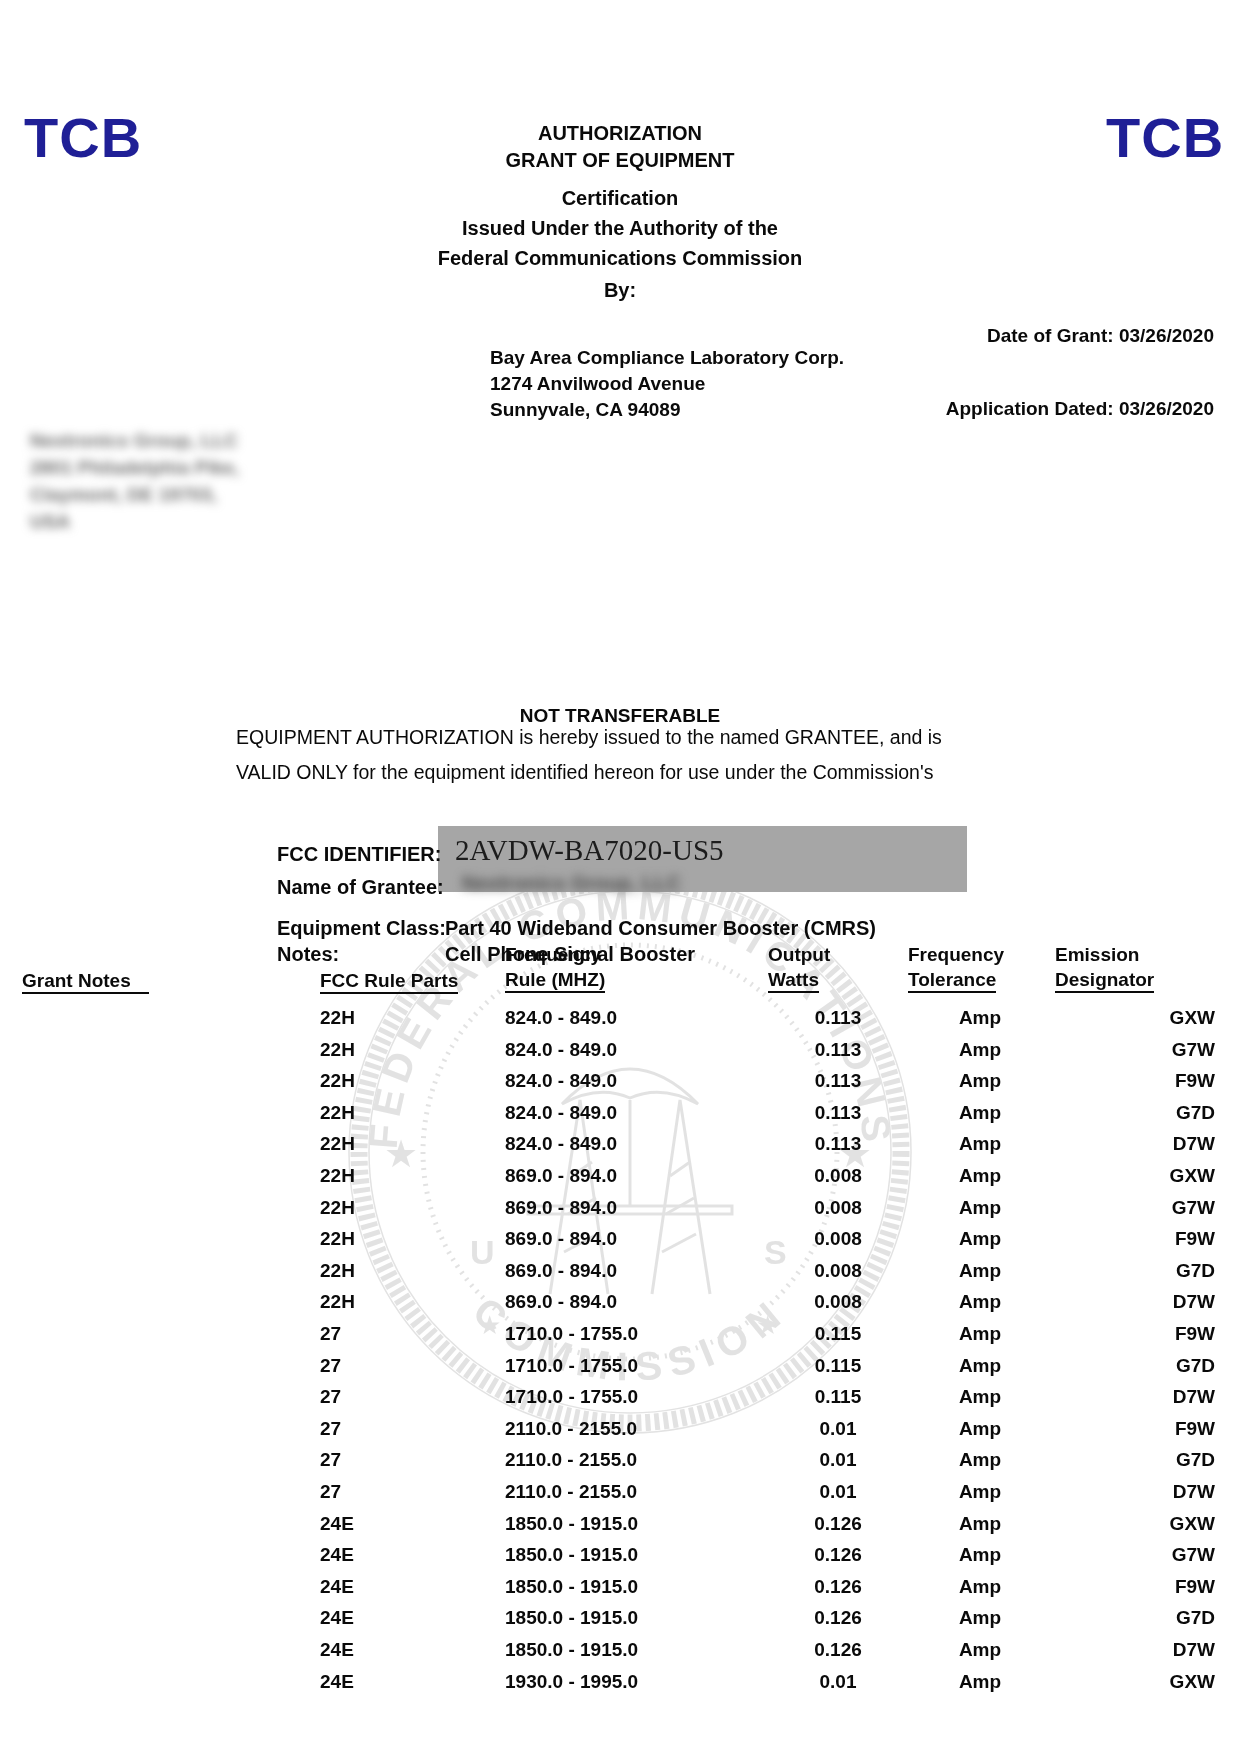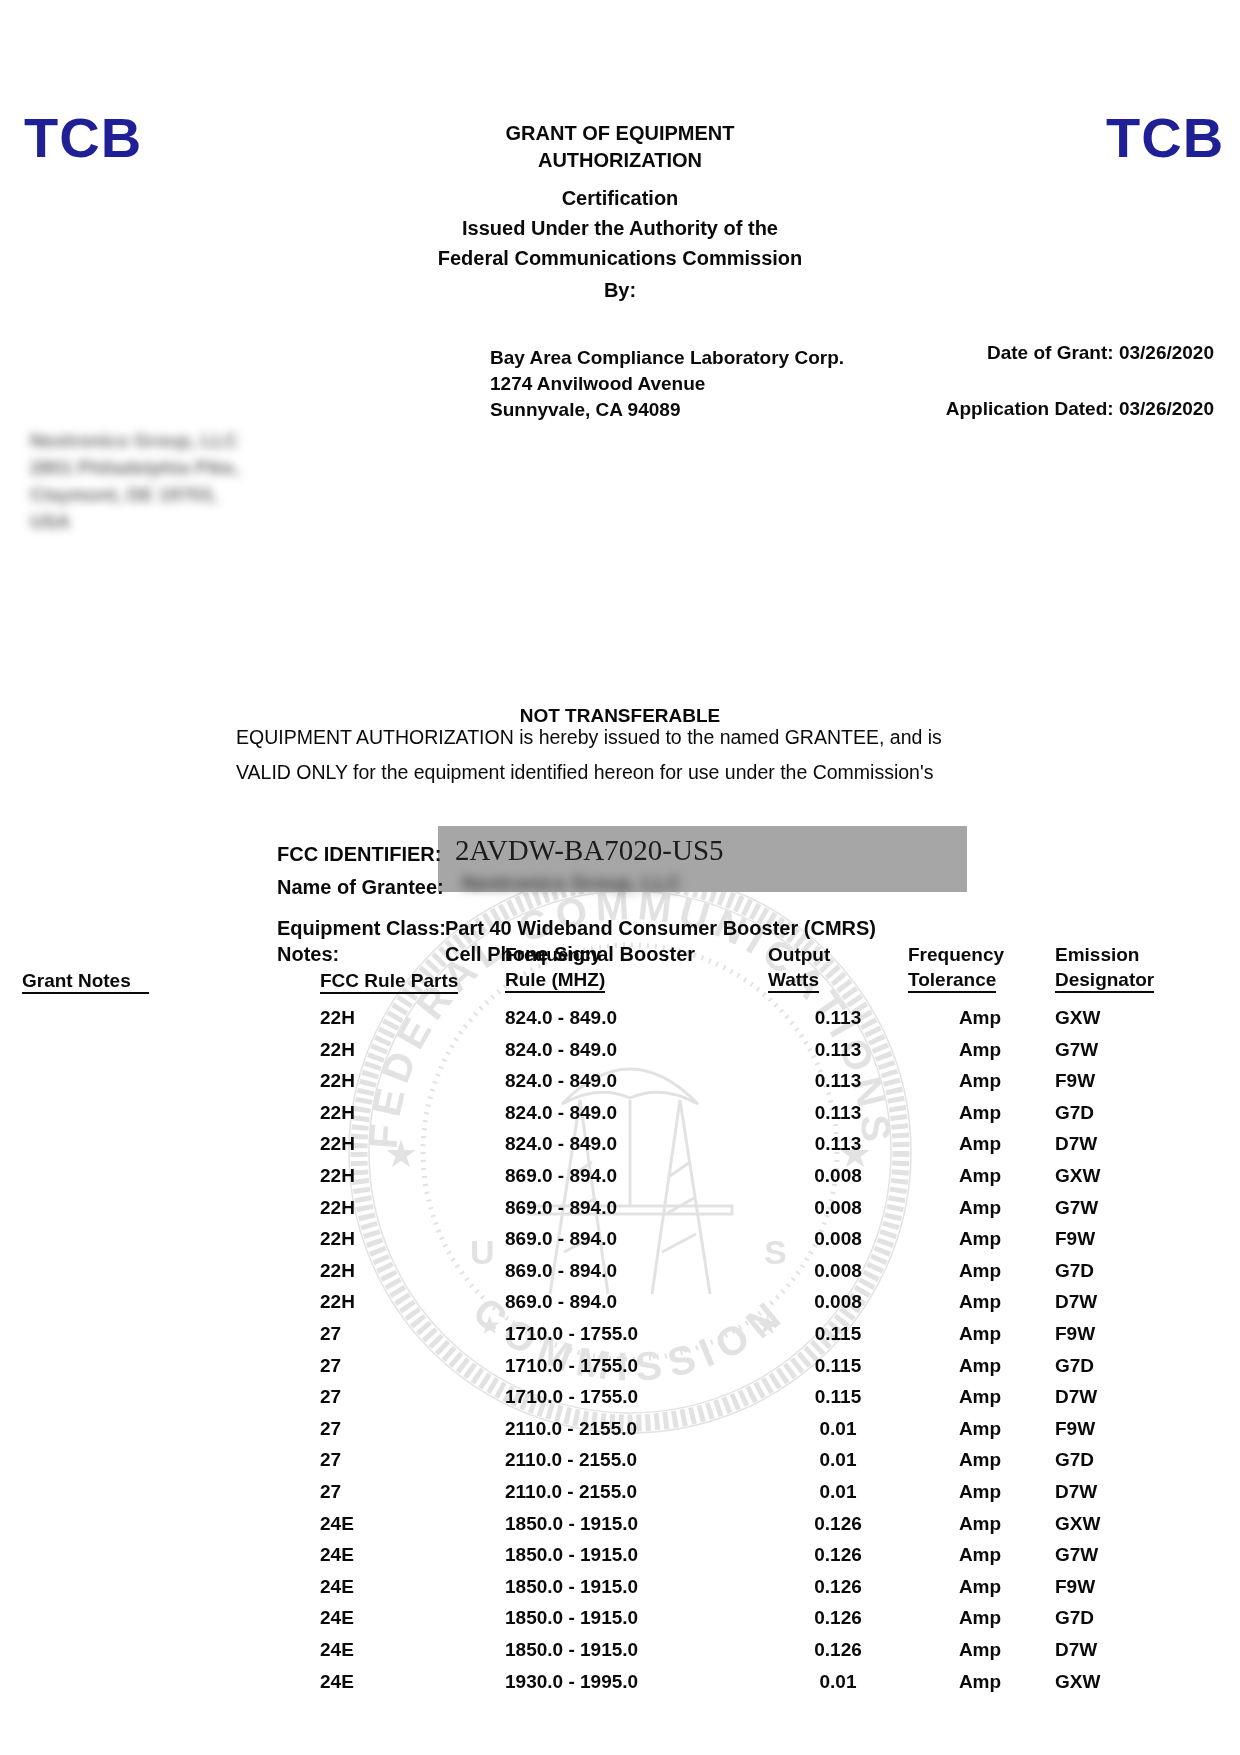--- a/index.html
+++ b/index.html
@@ -31,21 +31,21 @@
   .th{font-size:19px;font-weight:bold;}
   .thc{text-align:left;}
   .ul{border-bottom:2px solid #0a0a0a;padding-bottom:1px;}
   .trow{position:absolute;left:0;width:1240px;height:31.6px;line-height:31.6px;
         font-size:19px;font-weight:bold;}
   .cell{position:absolute;top:0;height:100%;}
   .c-rule{left:320px;width:180px;text-align:left;}
   .c-freq{left:505px;width:300px;text-align:left;}
   .c-watt{left:768px;width:140px;text-align:center;}
   .c-tol {left:908px;width:144px;text-align:center;}
-  .c-emi {left:1055px;width:160px;text-align:left;}
+  .c-emi {left:1055px;width:160px;text-align:right;}
   
   .wm-stroke{stroke:var(--watermark_gray,#c6c6c6);fill:none;}
   .wm-fill{fill:var(--watermark_gray,#c6c6c6);}
   .wm-text{font-family:"Liberation Sans",sans-serif;font-weight:bold;}
 </style>
 </head>
 <body>
 
 <svg class="abs" style="left:340px;top:862px;opacity:0.5" width="580" height="580" viewBox="0 0 580 580">
   <circle class="wm-stroke" cx="290" cy="290" r="281" stroke-width="1.5"></circle>
@@ -74,34 +74,34 @@
     <rect x="188" y="344" width="204" height="8"></rect>
     <path d="M290 238 L290 344"></path>
     <path d="M222 242 Q290 172 358 242 Q322 222 290 236 Q258 222 222 242 Z"></path>
   </g>
 </svg>
 
 <div class="abs tcb" style="left:24px;top:110px">TCB</div>
 <div class="abs tcb" style="left:1106px;top:110px">TCB</div>
 
 <div class="abs ctr h20" style="top:120px">
+  <div>AUTHORIZATION</div>
   <div>GRANT OF EQUIPMENT</div>
-  <div>AUTHORIZATION</div>
 </div>
 <div class="abs ctr h20" style="top:185px">Certification</div>
 <div class="abs ctr h20" style="top:215px">Issued Under the Authority of the</div>
 <div class="abs ctr h20" style="top:245px">Federal Communications Commission</div>
 <div class="abs ctr h20" style="top:277px">By:</div>
 
 <div class="abs addr" style="left:490px;top:345px">
   <div>Bay Area Compliance Laboratory Corp.</div>
   <div>1274 Anvilwood Avenue</div>
   <div>Sunnyvale, CA 94089</div>
 </div>
-<div class="abs dateline" style="right:26px;top:342px">Date of Grant: 03/26/2020</div>
+<div class="abs dateline" style="right:26px;top:325px">Date of Grant: 03/26/2020</div>
 <div class="abs dateline" style="right:26px;top:398px">Application Dated: 03/26/2020</div>
 
 <div class="abs blurblock" style="left:30px;top:427px">
   <div>Nextronics Group, LLC</div>
   <div>2801 Philadelphia Pike,</div>
   <div>Claymont, DE 19703,</div>
   <div>USA</div>
 </div>
 
 <div class="abs ctr" style="top:705px;font-size:19px;font-weight:bold">NOT TRANSFERABLE</div>

